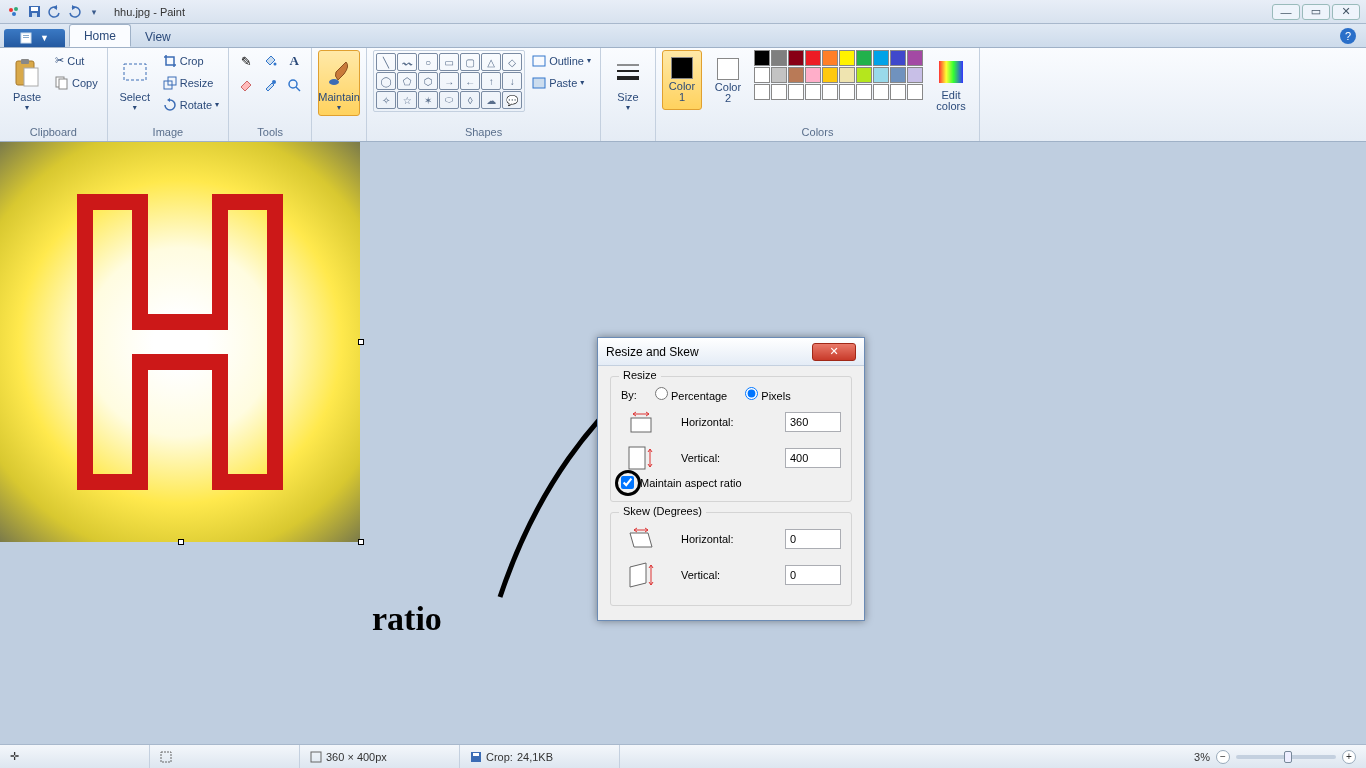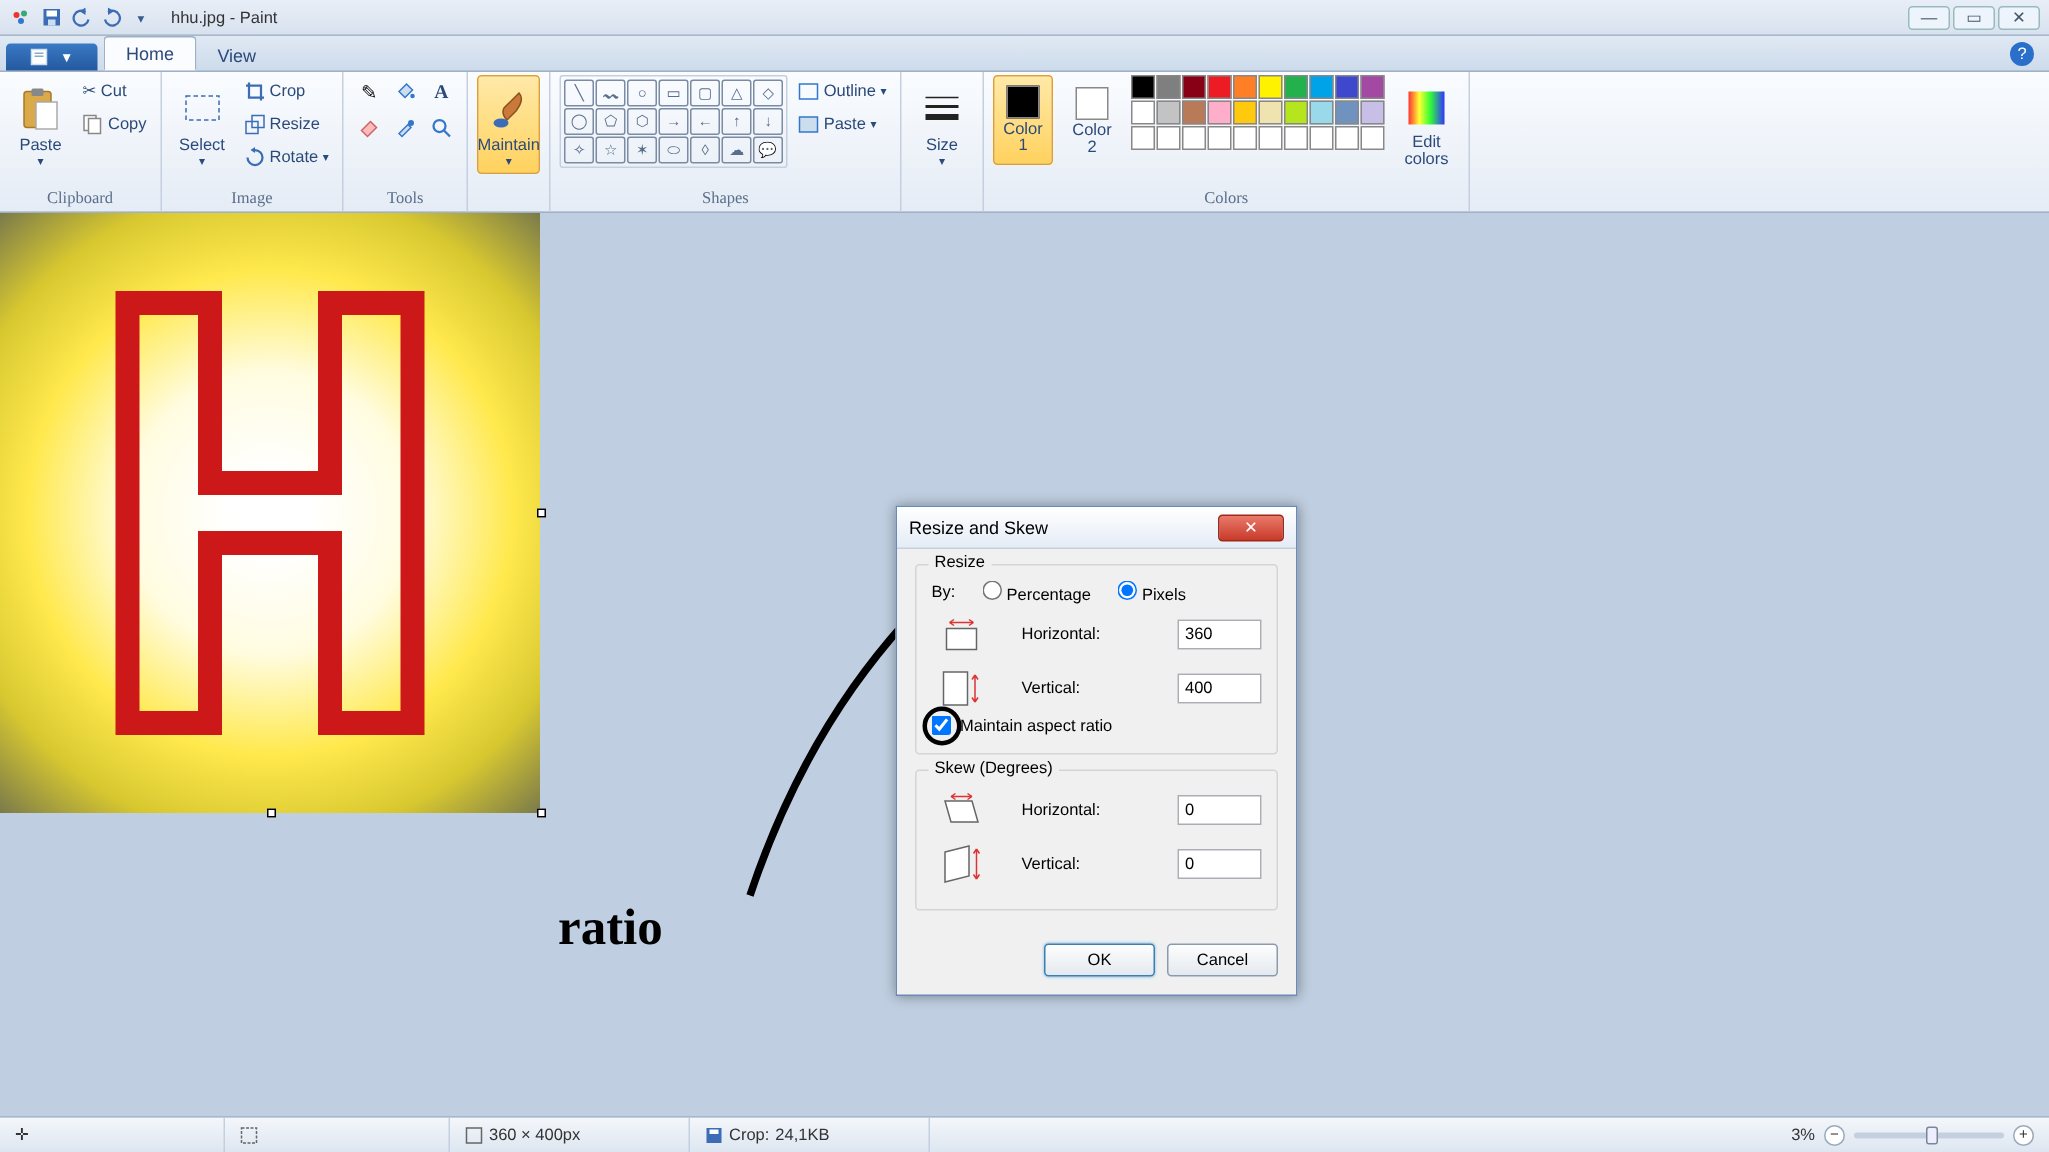--- a/index.html
+++ b/index.html
@@ -17,21 +17,21 @@
 .tabrow { height:24px; background:linear-gradient(#e0e9f4,#cddbeb); display:flex; align-items:flex-end; padding-left:4px; border-bottom:1px solid #9fb1c7;}
 .filebtn { background:linear-gradient(#3a79c4,#2459a0); color:#fff; font-size:12px; padding:3px 16px; border-radius:3px 3px 0 0; margin-right:4px; display:flex; align-items:center;}
 .tab { font-size:12px; padding:4px 14px 3px; color:#2b4a7a;}
 .tab.active { background:#fafcff; border:1px solid #9fb1c7; border-bottom:1px solid #fafcff; border-radius:3px 3px 0 0; color:#2b4a7a; }
 .help { margin-left:auto; margin-right:10px; width:16px;height:16px;border-radius:50%;background:#2a6fc9;color:#fff;font-size:11px;display:flex;align-items:center;justify-content:center;margin-bottom:3px;}
 
 
 .ribbon { height:94px; background:linear-gradient(#fafcff,#e5ecf5); border-bottom:1px solid #9fb1c7; display:flex; }
 .group { border-right:1px solid #c4d0df; display:flex; flex-direction:column; padding:2px 6px 0; }
 .group-body { flex:1; display:flex; align-items:flex-start; gap:4px; }
-.group-label { font-size:11px; color:#5a6f8c; text-align:center; padding:2px 0 3px;font-family:Liberation Serif, serif; }
+.group-label { font-size:11px; color:#5a6f8c; text-align:center; padding:2px 0 3px; }
 .bigbtn { display:flex; flex-direction:column; align-items:center; justify-content:center; width:42px; height:66px; font-size:11px; color:#2b4a7a; border-radius:3px; padding-top:2px;}
 .bigbtn .ic { width:32px; height:32px; display:flex; align-items:center; justify-content:center; margin-bottom:2px;}
 .smallstack { display:flex; flex-direction:column; gap:1px; font-size:11px; color:#2b4a7a; }
 .smallstack div { display:flex; align-items:center; gap:3px; height:21px; padding:0 3px;}
 .tool-grid { display:grid; grid-template-columns:repeat(3,22px); grid-auto-rows:22px; gap:2px;}
 .tool-grid div { border:1px solid transparent; display:flex; align-items:center; justify-content:center; font-size:13px;}
 .brushes { background:linear-gradient(#ffe9a8,#ffd25e); border:1px solid #e0a030; border-radius:3px;}
 .shapes-grid { display:grid; grid-template-columns:repeat(7,20px); grid-auto-rows:18px; gap:1px; padding:2px;}
 .shapes-grid div { border:1px solid #7a8ba3; border-radius:2px; font-size:10px; display:flex; align-items:center; justify-content:center; color:#5a6f8c;}
 .color-sw { width:22px; height:22px; border:1px solid #888;}
@@ -474,24 +474,20 @@
               <svg width="30" height="28">
                 <path d="M4 6 L20 2 L20 22 L4 26 Z" fill="#fff" stroke="#666"></path>
                 <path d="M25 4 v20 M25 4 l-2 3 M25 4 l2 3 M25 24 l-2 -3 M25 24 l2 -3" stroke="#d33" fill="none"></path>
               </svg>
             </div>
           <div class="lbl-cell">Vertical:</div>
           <input type="text" value="0" style="">
         </div>
       </div>
     </div>
-    <div class="dlg-btns">
-      <button class="dlg-btn ok">OK</button>
-      <button class="dlg-btn">Cancel</button>
-    </div>
   </div>
 </div>
 
 <div class="statusbar">
   <div class="cell" style="width:150px;">
       <span>✛</span>
     </div>
   <div class="cell" style="width:150px;">
       <span>
         <svg width="12" height="12">

